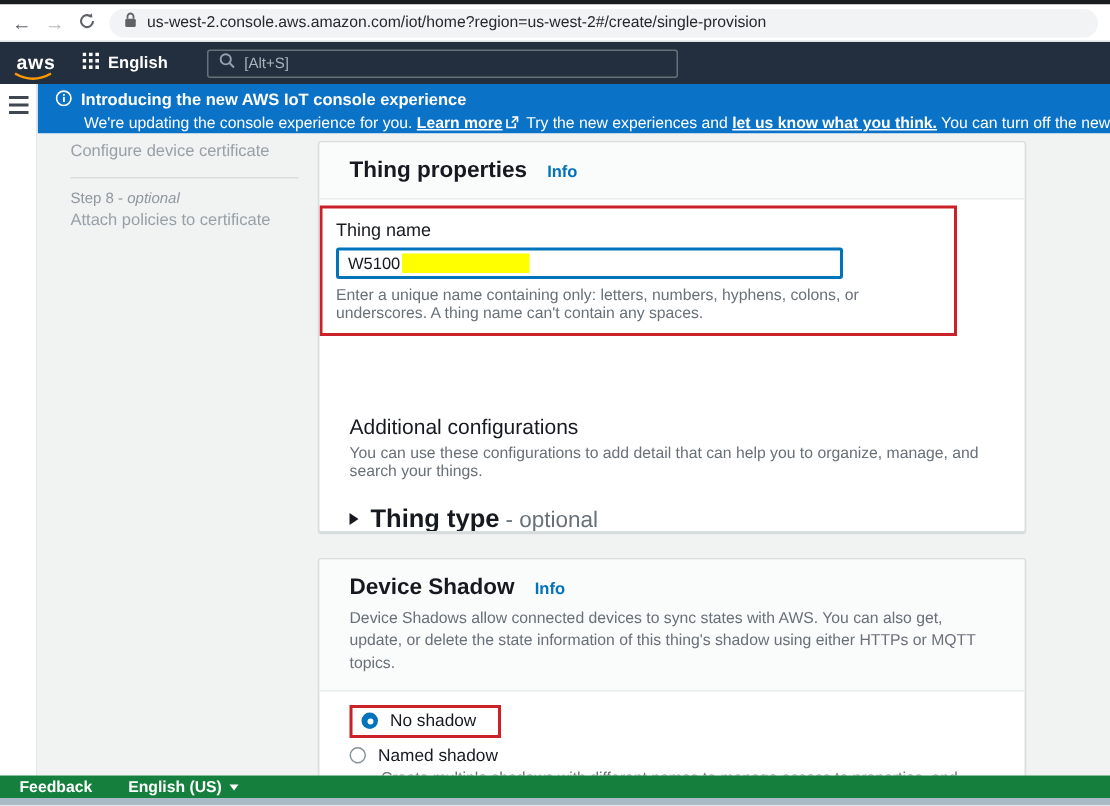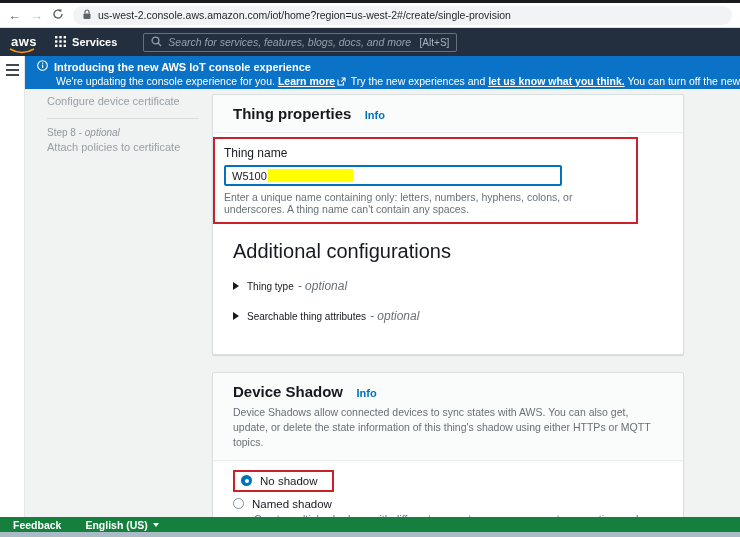--- a/index.html
+++ b/index.html
@@ -63,27 +63,27 @@
 
   .red-box { border:2px solid #cb2128; width:425px; padding:7px 10px 7px 9px; margin-top:4px; }
   .field-label { font-size:12px; color:#16191f; }
   .fake-input { margin-top:5px; width:338px; height:21px; border:2px solid #0073bb; border-radius:2px;
     background:#fff; display:flex; align-items:center; padding:0 6px; cursor:text; }
   .fake-input .val { font-size:11px; color:#16191f; }
   .hl-yellow { width:85px; height:13px; background:#ffff00; margin-left:1px; }
   .helper { margin-top:5px; font-size:10.5px; color:#687078; }
 
   .additional { padding:16px 20px 0; }
-  .sec-title { font-size:20px; color:#16191f; }
+  .sec-title { font-size:14px; color:#16191f;margin-top:36px; }
   .sec-desc { margin-top:4px; font-size:10.5px; color:#687078; }
   .expander { margin-top:16px; display:flex; align-items:center; cursor:pointer; }
   .tri { width:0; height:0; border-top:4px solid transparent; border-bottom:4px solid transparent;
     border-left:6px solid #16191f; margin-right:8px; }
-  .exp-label { font-size:10px; font-weight:normal; color:#16191f; }
-  .exp-suffix { font-size:12px; font-style:italic; color:#687078; margin-left:4px; }
+  .exp-label { font-size:17px; font-weight:bold; color:#16191f; }
+  .exp-suffix { font-size:15px; color:#687078; margin-left:4px; }
 
   #card-shadow { margin-top:17px; height:160px; }
   .shadow-body { padding:9px 20px; }
   .radio { width:11px; height:11px; border-radius:50%; border:1px solid #879196; background:#fff;
     flex:none; }
   .radio.sel { border:none; background:#0073bb; position:relative; }
   .radio.sel::after { content:""; position:absolute; left:3.5px; top:3.5px; width:4px; height:4px;
     border-radius:50%; background:#fff; }
   .opt-row { display:flex; align-items:center; gap:8px; cursor:pointer; }
   .opt-label { font-size:11.5px; color:#16191f; }
@@ -140,30 +140,29 @@
             <rect x="8.6" y="0" width="2.4" height="2.4"></rect>
             <rect x="0" y="4.3" width="2.4" height="2.4"></rect>
             <rect x="4.3" y="4.3" width="2.4" height="2.4"></rect>
             <rect x="8.6" y="4.3" width="2.4" height="2.4"></rect>
             <rect x="0" y="8.6" width="2.4" height="2.4"></rect>
             <rect x="4.3" y="8.6" width="2.4" height="2.4"></rect>
             <rect x="8.6" y="8.6" width="2.4" height="2.4"></rect>
           </g>
         </svg>
     </span>
-    <span>Services</span>
+    <span>English</span>
   </div>
   <div class="nav-search">
     <span>
       <svg width="11" height="11" viewBox="0 0 11 11">
           <circle cx="4.5" cy="4.5" r="3.4" fill="none" stroke="#95a0ab" stroke-width="1.3"></circle>
           <line x1="7" y1="7" x2="10" y2="10" stroke="#95a0ab" stroke-width="1.3"></line>
         </svg>
     </span>
-    <span class="ph">Search for services, features, blogs, docs, and more</span>
     <span class="kbd">[Alt+S]</span>
   </div>
 </div>
 
 <div class="banner">
   <div class="l1">
     <span>
       <svg width="11" height="11" viewBox="0 0 11 11">
           <circle cx="5.5" cy="5.5" r="4.8" fill="none" stroke="#fff" stroke-width="1.1"></circle>
           <rect x="5" y="4.6" width="1.2" height="3.4" fill="#fff"></rect>
@@ -207,20 +206,21 @@
         <div class="red-box">
           <div class="field-label">Thing name</div>
           <div class="fake-input">
             <span class="val">W5100</span>
             <span class="hl-yellow"></span>
           </div>
           <div class="helper">Enter a unique name containing only: letters, numbers, hyphens, colons, or underscores. A thing name can't contain any spaces.</div>
         </div>
         <div class="additional">
           <div class="sec-title">Additional configurations</div>
+          <div class="sec-desc">You can use these configurations to add detail that can help you to organize, manage, and search your things.</div>
           <div class="expander">
             <span class="tri"></span>
             <span class="exp-label">Thing type</span>
             <span class="exp-suffix">- optional</span>
           </div>
           <div class="expander">
             <span class="tri"></span>
             <span class="exp-label">Searchable thing attributes</span>
             <span class="exp-suffix">- optional</span>
           </div>

